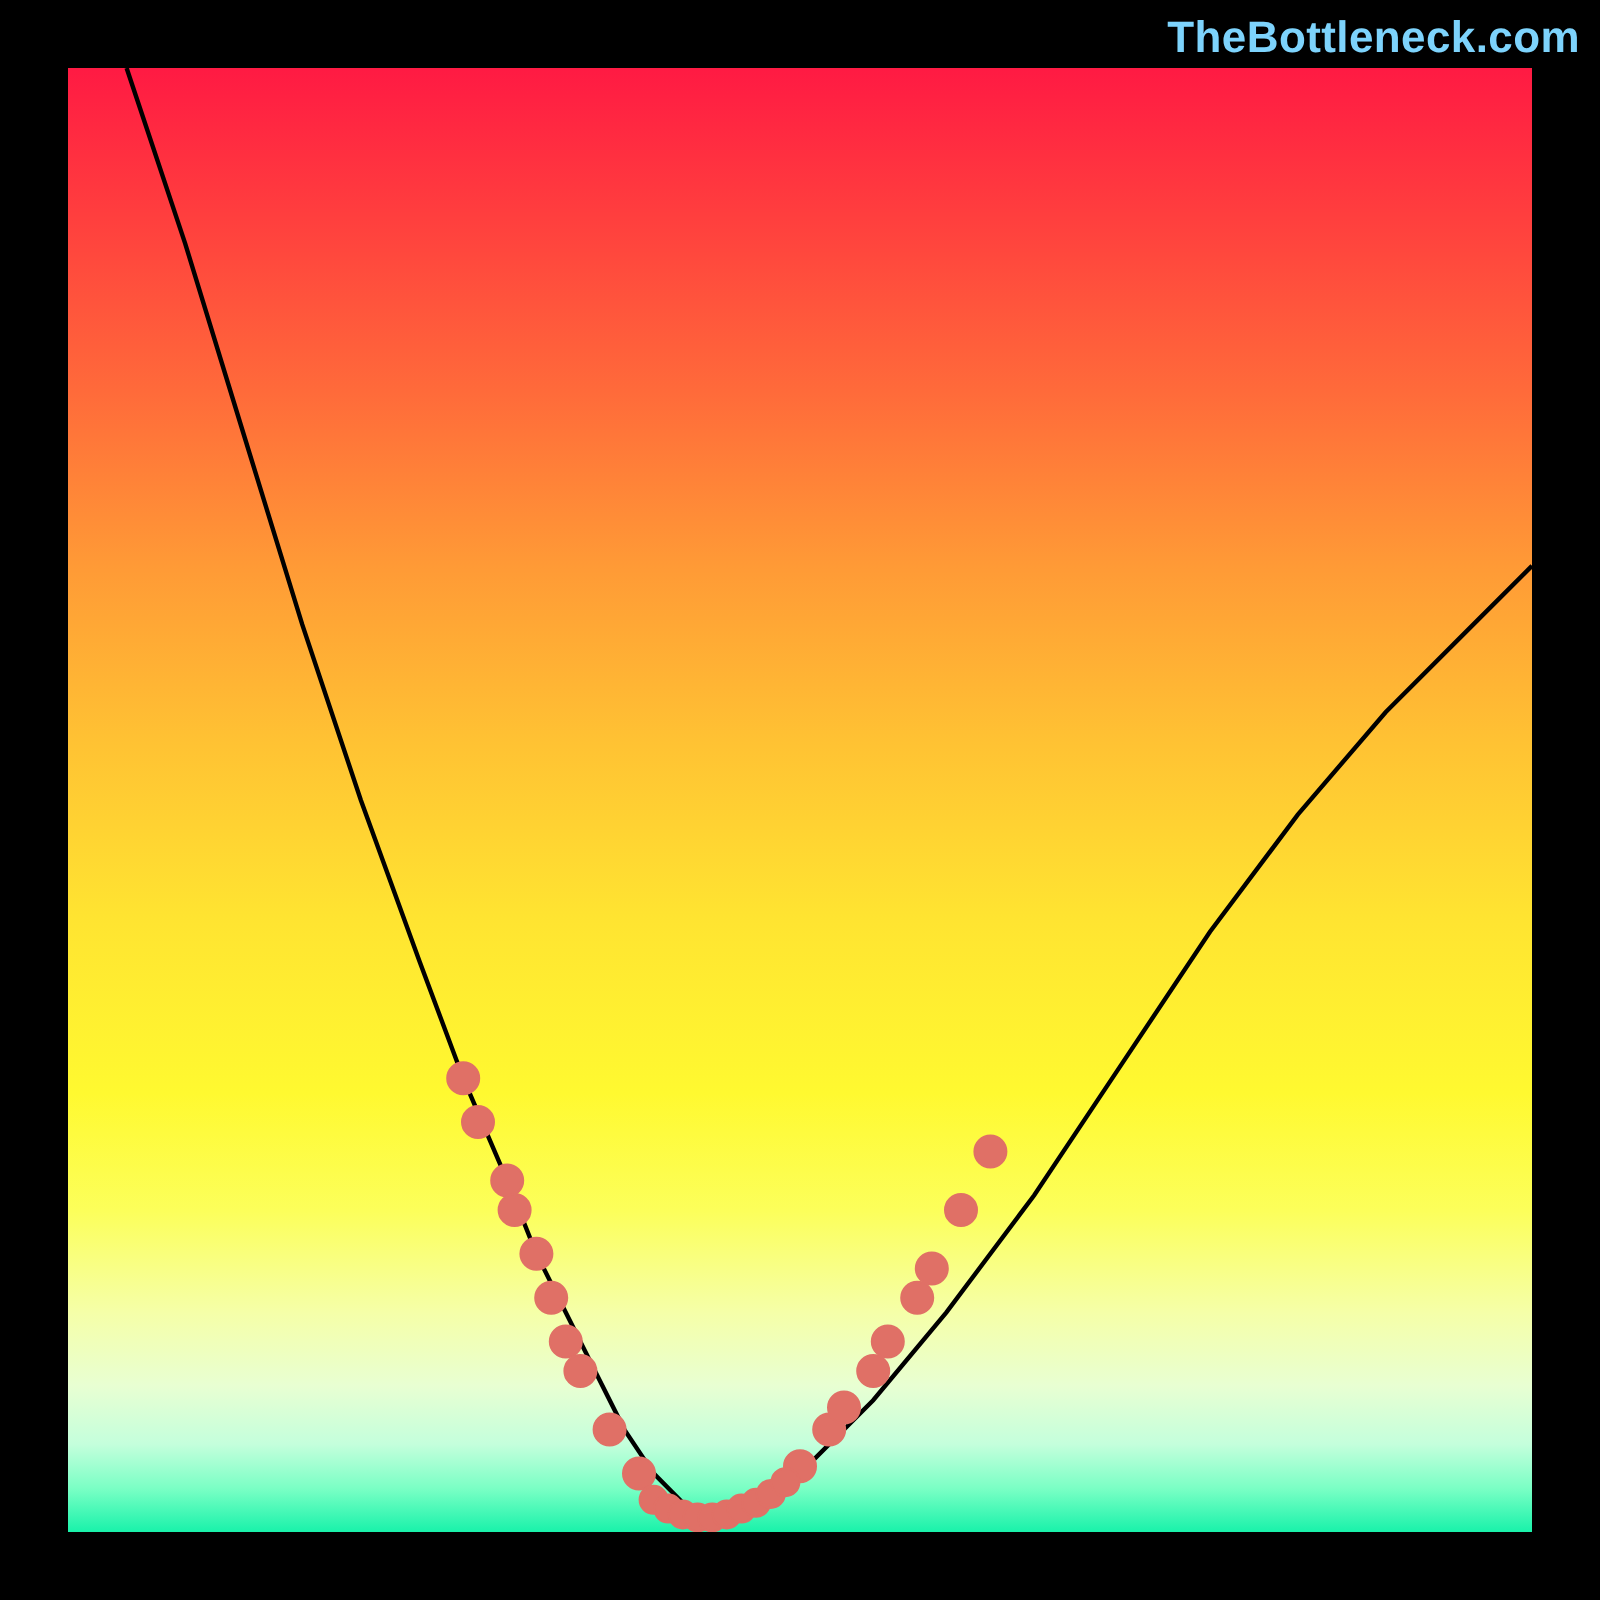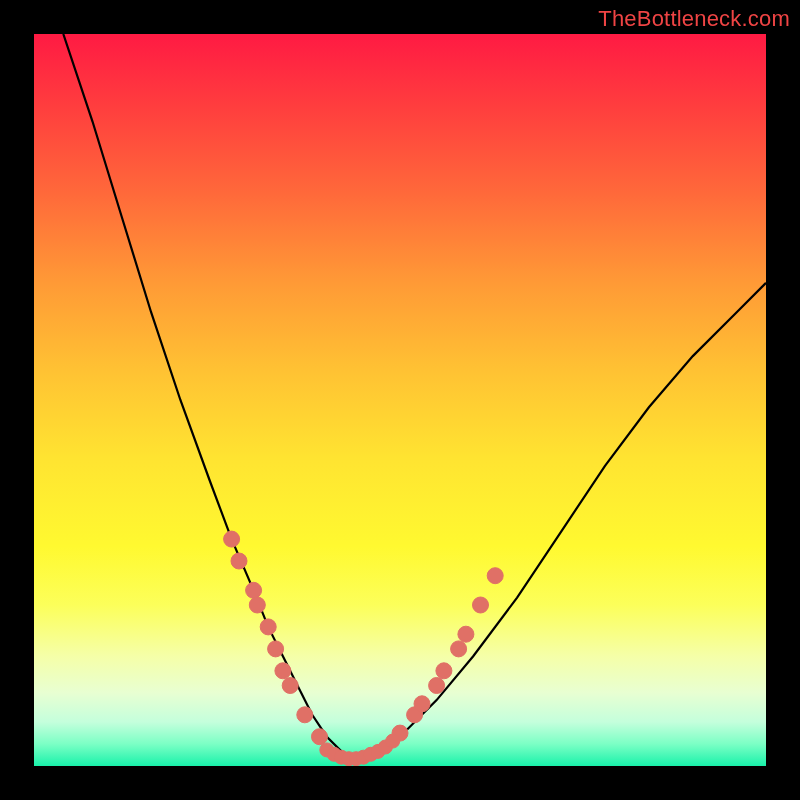--- a/index.html
+++ b/index.html
@@ -42,23 +42,23 @@
       #e8ffd2 90%,
       #c4ffdc 94%,
       #7bffc5 97%,
       #19f2aa 100%
     );
   }
   .watermark {
     position: absolute;
     top: 6px;
     right: 10px;
-    color: #ef4444;
+    color: #7dd3fc;
     font-size: 22px;
-    font-weight: 400;
+    font-weight: 700;
     letter-spacing: 0.2px;
     user-select: none;
   }
   svg.overlay {
     position: absolute;
     inset: 0;
   }
   .curve {
     fill: none;
     stroke: #000;

